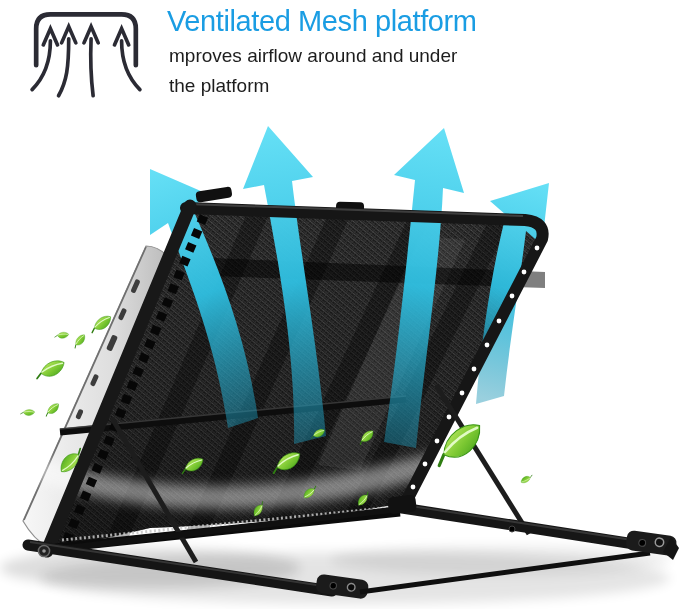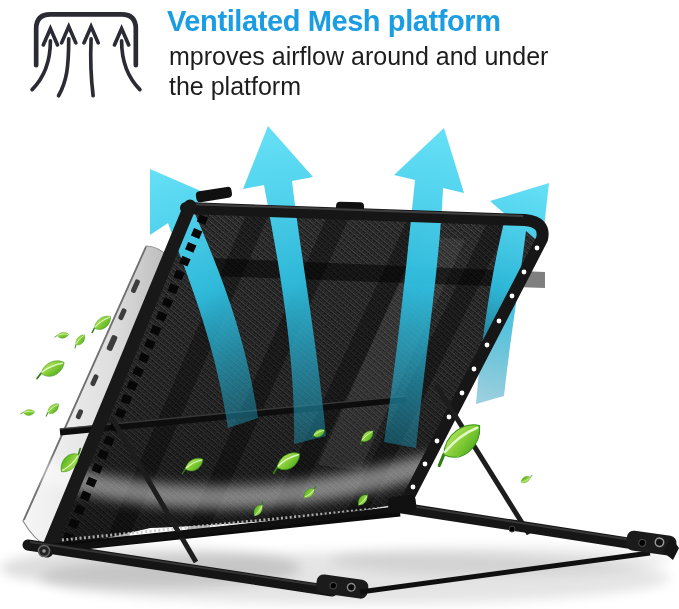--- a/index.html
+++ b/index.html
@@ -1,22 +1,22 @@
 <!DOCTYPE html>
 <html><head>
 <meta charset="utf-8">
 <style>
   html,body{margin:0;padding:0;background:#ffffff;}
   .stage{position:relative;width:679px;height:609px;background:#ffffff;overflow:hidden;
          font-family:"Liberation Sans",sans-serif;}
   .hero{position:absolute;left:0;top:0;width:679px;height:609px;}
   .icon-wrap{position:absolute;left:26px;top:2px;width:120px;height:98px;}
-  .title{position:absolute;left:167px;top:5px;font-size:29px;font-weight:bold;
+  .title{position:absolute;left:167px;top:5px;font-size:29px;font-weight:normal;
          letter-spacing:-0.4px;color:#1a9de3;white-space:nowrap;}
-  .subtitle{position:absolute;left:169px;top:41px;font-size:25px;line-height:30px;
+  .subtitle{position:absolute;left:169px;top:41px;font-size:19px;line-height:30px;
          color:#1d1d1d;}
 </style>
 </head>
 <body>
 
 <div class="stage">
 
   <svg class="hero" viewBox="0 0 679 609">
     <defs>
       <pattern id="mesh" width="4.6" height="4.6" patternUnits="userSpaceOnUse" patternTransform="rotate(40)">

